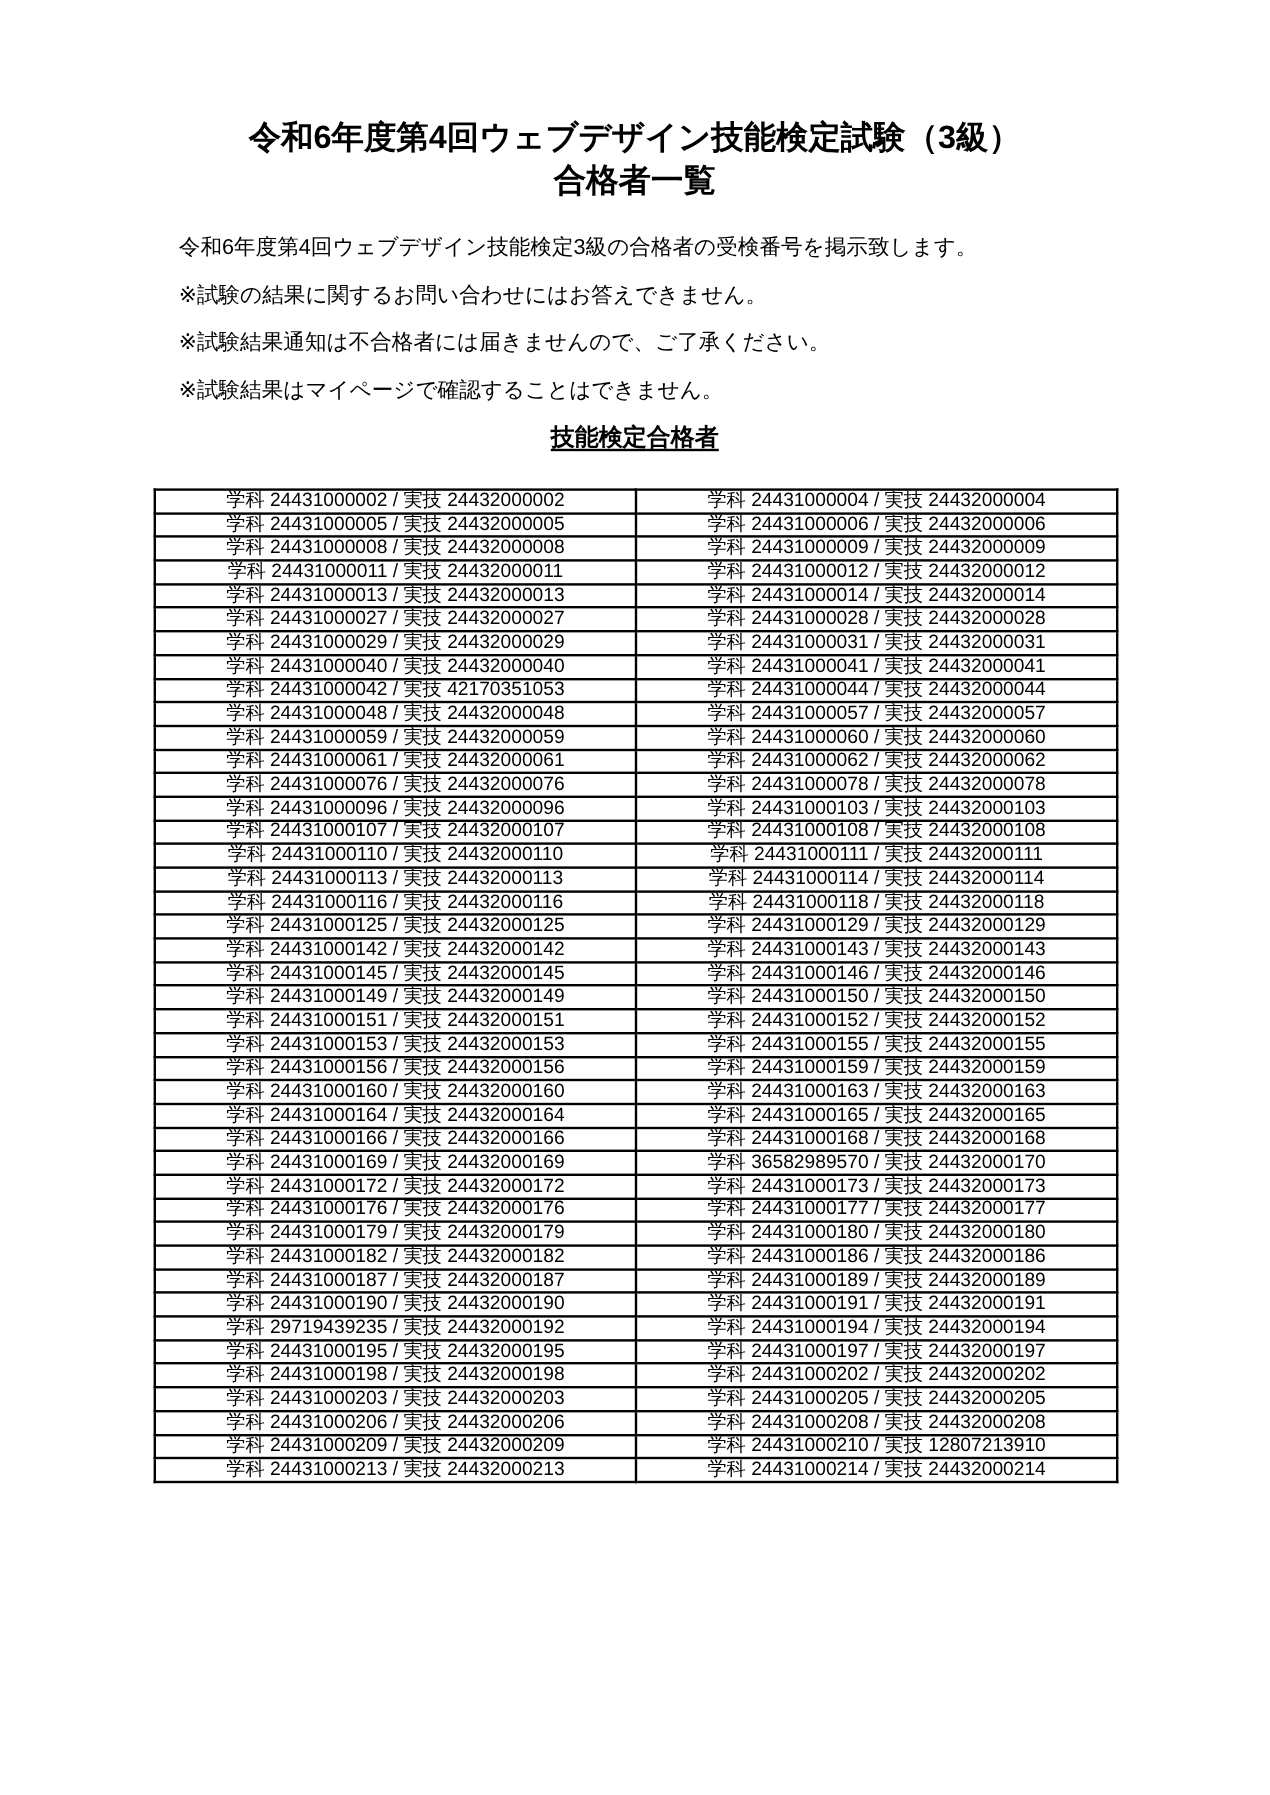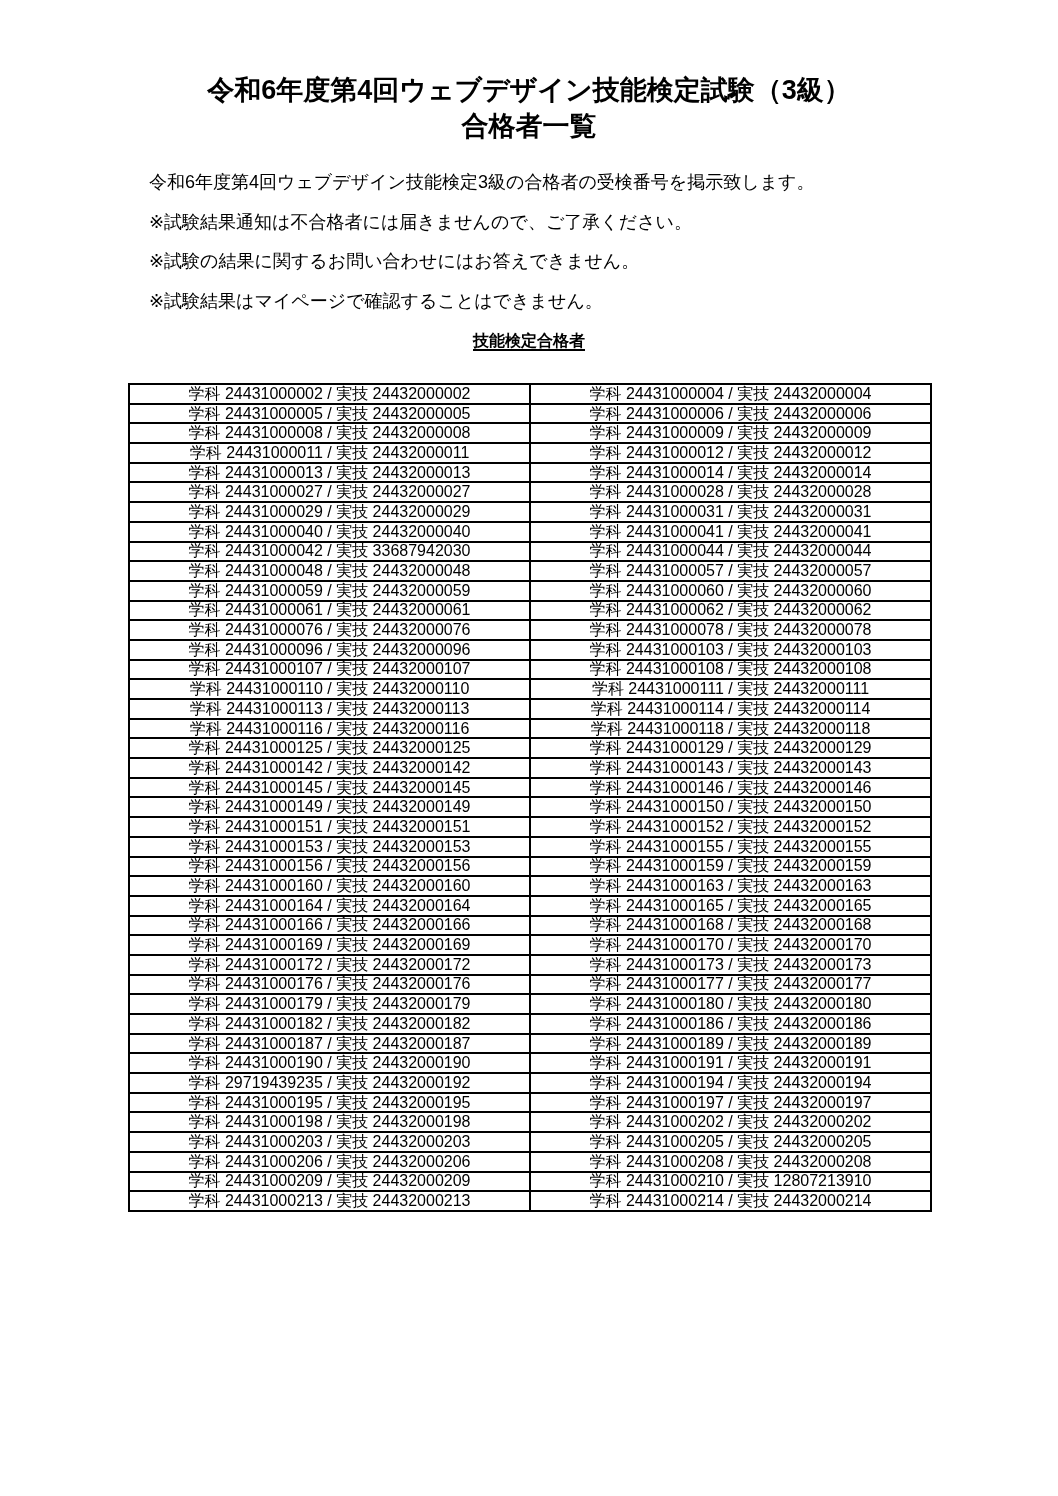--- a/index.html
+++ b/index.html
@@ -12,37 +12,37 @@
   }
   .page {
     position: relative;
     width: 1058px;
     height: 1496px;
     background: #ffffff;
     overflow: hidden;
   }
   .doc-title {
     margin: 0;
-    padding-top: 72px;
+    padding-top: 96px;
     text-align: center;
     font-size: 27px;
     font-weight: bold;
     line-height: 36px;
     letter-spacing: 0px;
   }
   .intro {
     margin: 27px 0 0 133px;
     font-size: 18px;
     line-height: 23.5px;
   }
   .intro p { margin: 16px; }
   .section-heading {
     margin: 14px 0 0 0;
     text-align: center;
-    font-size: 16px;
+    font-size: 20px;
     font-weight: bold;
     line-height: 24px;
   }
   .section-heading span {
     text-decoration: underline;
     text-underline-offset: 3px;
     text-decoration-thickness: 2px;
   }
   table.pass-table {
     border-collapse: collapse;
@@ -69,22 +69,22 @@
 
 <div class="page">
 
   <h1 class="doc-title">
     <span>令和6年度第4回ウェブデザイン技能検定試験（3級）</span><br>
     <span>合格者一覧</span>
   </h1>
 
   <div class="intro">
     <p>令和6年度第4回ウェブデザイン技能検定3級の合格者の受検番号を掲示致します。</p>
+    <p>※試験の結果に関するお問い合わせにはお答えできません。</p>
     <p>※試験結果通知は不合格者には届きませんので、ご了承ください。</p>
-    <p>※試験の結果に関するお問い合わせにはお答えできません。</p>
     <p>※試験結果はマイページで確認することはできません。</p>
   </div>
 
   <h2 class="section-heading">
     <span>技能検定合格者</span>
   </h2>
 
   <table class="pass-table">
     <tbody>
         <tr>
@@ -113,21 +113,21 @@
         </tr>
         <tr>
           <td>学科 24431000029 / 実技 24432000029</td>
           <td>学科 24431000031 / 実技 24432000031</td>
         </tr>
         <tr>
           <td>学科 24431000040 / 実技 24432000040</td>
           <td>学科 24431000041 / 実技 24432000041</td>
         </tr>
         <tr>
-          <td>学科 24431000042 / 実技 33687942030</td>
+          <td>学科 24431000042 / 実技 42170351053</td>
           <td>学科 24431000044 / 実技 24432000044</td>
         </tr>
         <tr>
           <td>学科 24431000048 / 実技 24432000048</td>
           <td>学科 24431000057 / 実技 24432000057</td>
         </tr>
         <tr>
           <td>学科 24431000059 / 実技 24432000059</td>
           <td>学科 24431000060 / 実技 24432000060</td>
         </tr>
@@ -194,21 +194,21 @@
         <tr>
           <td>学科 24431000164 / 実技 24432000164</td>
           <td>学科 24431000165 / 実技 24432000165</td>
         </tr>
         <tr>
           <td>学科 24431000166 / 実技 24432000166</td>
           <td>学科 24431000168 / 実技 24432000168</td>
         </tr>
         <tr>
           <td>学科 24431000169 / 実技 24432000169</td>
-          <td>学科 24431000170 / 実技 24432000170</td>
+          <td>学科 36582989570 / 実技 24432000170</td>
         </tr>
         <tr>
           <td>学科 24431000172 / 実技 24432000172</td>
           <td>学科 24431000173 / 実技 24432000173</td>
         </tr>
         <tr>
           <td>学科 24431000176 / 実技 24432000176</td>
           <td>学科 24431000177 / 実技 24432000177</td>
         </tr>
         <tr>

